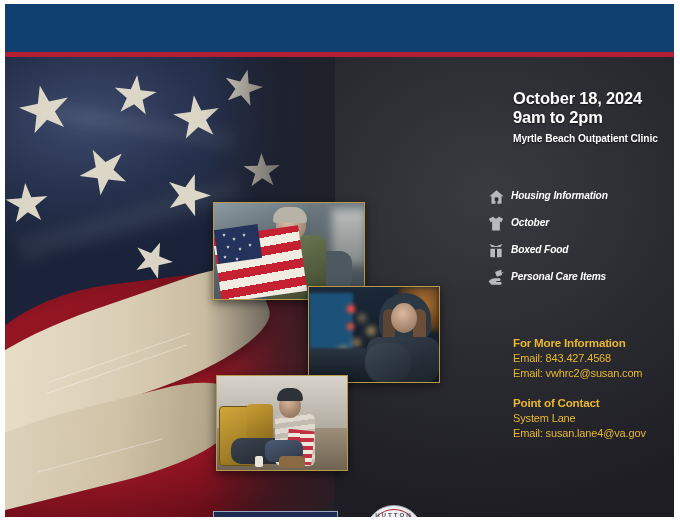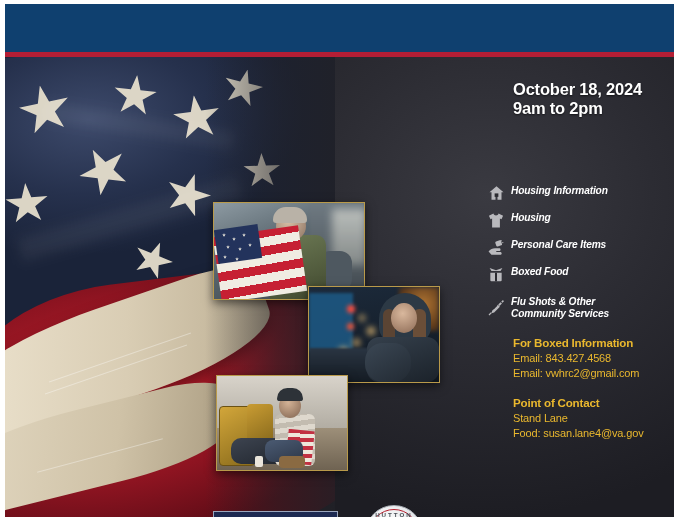--- a/index.html
+++ b/index.html
@@ -128,26 +128,26 @@
   .p3sleep{position:absolute;left:14px;top:62px;width:62px;height:26px;border-radius:10px;
       background:linear-gradient(160deg,#3d4450,#20252d);}
   .p3jeans{position:absolute;left:48px;top:64px;width:38px;height:22px;border-radius:8px;
       background:linear-gradient(160deg,#4b5b73,#2d3748);}
   .p3boot{position:absolute;left:62px;top:80px;width:26px;height:12px;border-radius:4px;background:#8a6a42;}
   .p3cup{position:absolute;left:38px;top:80px;width:8px;height:11px;border-radius:2px;background:#eae5db;}
 
   
   .col{position:absolute;left:499px;top:0;width:170px;height:460px;z-index:20;}
   .date{color:#ffffff;font-size:16.5px;font-weight:bold;line-height:19px;letter-spacing:-.2px;
-        position:absolute;left:9px;top:23px;text-shadow:0 1px 2px rgba(0,0,0,.6);}
+        position:absolute;left:9px;top:32px;text-shadow:0 1px 2px rgba(0,0,0,.6);}
   .venue{color:#ffffff;font-size:10.2px;font-weight:bold;line-height:13px;letter-spacing:-.1px;
         position:absolute;left:9px;top:75px;text-shadow:0 1px 2px rgba(0,0,0,.6);}
 
   .services{position:absolute;left:-23px;top:128px;width:193px;}
-  .srow{display:flex;align-items:flex-start;height:23px;margin-bottom:4px;}
+  .srow{display:flex;align-items:center;height:23px;margin-bottom:4px;}
   .srow.two{height:30px;align-items:center;}
   .sicon{width:30px;flex:none;display:flex;align-items:center;justify-content:center;color:#b9b9bd;}
   .slabel{color:#ffffff;font-size:10.2px;font-style:italic;font-weight:bold;line-height:12.5px;
           letter-spacing:-.15px;}
 
   .contact{position:absolute;left:9px;top:278px;}
   .c-h{color:#eab82e;font-size:11.6px;font-weight:bold;line-height:16px;letter-spacing:-.2px;}
   .c-l{color:#eab82e;font-size:11px;line-height:15px;letter-spacing:-.15px;}
   .gap{height:14px;}
 
@@ -274,20 +274,21 @@
       </div>
 
       <div class="col">
 
         <div class="date">
           <div>October 18, 2024</div>
           <div>9am to 2pm</div>
         </div>
 
         <div class="venue">
+          <div>Myrtle Beach Outpatient Clinic</div>
         </div>
 
         <div class="services">
 
           <div class="srow">
             <span class="sicon">
               <svg width="17" height="16" viewBox="0 0 24 24" fill="currentColor">
                 <path d="M12 2 1.5 11h3v11h6v-6h3v6h6V11h3z"></path>
                 <rect x="9.2" y="12.6" width="5.6" height="5.2" fill="#2b2b31"></rect>
               </svg>
@@ -295,72 +296,56 @@
             <span class="slabel">Housing Information</span>
           </div>
 
 
           <div class="srow">
             <span class="sicon">
               <svg width="18" height="17" viewBox="0 0 24 24" fill="currentColor">
                 <path d="M8.4 2 2 5.4l2.3 5 2.2-1.1V22h11V9.3l2.2 1.1 2.3-5L15.6 2c-.6 1.9-1.9 2.8-3.6 2.8S9 3.9 8.4 2z"></path>
               </svg>
             </span>
-            <span class="slabel">Housing</span>
+            <span class="slabel">October</span>
+          </div>
+
+          <div class="srow">
+            <span class="sicon">
+              <svg width="18" height="17" viewBox="0 0 24 24" fill="currentColor">
+                <path d="M3 2.8 12 6l9-3.2-2.6 4.1H5.6z"></path>
+                <path d="M4 9.4h16V20a1.6 1.6 0 0 1-1.6 1.6H5.6A1.6 1.6 0 0 1 4 20z"></path>
+                <rect x="10.6" y="9.4" width="2.8" height="12.2" fill="#2b2b31"></rect>
+              </svg>
+            </span>
+            <span class="slabel">Boxed Food</span>
           </div>
 
           <div class="srow">
             <span class="sicon">
               <svg width="18" height="17" viewBox="0 0 24 24" fill="currentColor">
                 <rect x="11.5" y="2.5" width="8.5" height="7.5" rx="1.6" transform="rotate(-18 15.7 6.2)"></rect>
                 <path d="M1.5 17.5c2.6-2.8 5.6-4.3 9.1-4.3h6c1 0 1.8.8 1.8 1.8s-.8 1.8-1.8 1.8h-4.2v1.5h5.6c1.1 0 2 .9 2 2s-.9 2-2 2H5.6z"></path>
                 <circle cx="19" cy="2.6" r="1.1"></circle>
                 <circle cx="21.6" cy="5" r=".9"></circle>
               </svg>
             </span>
             <span class="slabel">Personal Care Items</span>
           </div>
 
-          <div class="srow">
-            <span class="sicon">
-              <svg width="18" height="17" viewBox="0 0 24 24" fill="currentColor">
-                <path d="M3 2.8 12 6l9-3.2-2.6 4.1H5.6z"></path>
-                <path d="M4 9.4h16V20a1.6 1.6 0 0 1-1.6 1.6H5.6A1.6 1.6 0 0 1 4 20z"></path>
-                <rect x="10.6" y="9.4" width="2.8" height="12.2" fill="#2b2b31"></rect>
-              </svg>
-            </span>
-            <span class="slabel">Boxed Food</span>
-          </div>
-
-          <div class="srow two">
-            <span class="sicon">
-              <svg width="18" height="18" viewBox="0 0 24 24" fill="currentColor">
-                <path d="M21.2 1.3 19 3.5l1.6 1.6L22.6 3z"></path>
-                <path d="M18.1 4.3 15 7.4l1.8 1.8 3.1-3.1z"></path>
-                <path d="M14.6 7.8 6.9 15.5l-1 3.6 3.6-1 7.7-7.7z"></path>
-                <path d="M5.2 17.6 2.1 20.7l1.2 1.2 3.1-3.1z"></path>
-                <rect x="11.6" y="8.2" width="1.1" height="3.2" transform="rotate(45 12.1 9.8)" fill="#2b2b31"></rect>
-                <rect x="9.3" y="10.6" width="1.1" height="3.2" transform="rotate(45 9.8 12.2)" fill="#2b2b31"></rect>
-              </svg>
-            </span>
-            <span class="slabel">
-              <span>Flu Shots &amp; Other</span><br>
-              <span>Community Services</span>
-            </span>
-          </div>
         </div>
 
         <div class="contact">
-          <div class="c-h">For Boxed Information</div>
+          <div class="c-h">For More Information</div>
           <div class="c-l">Email: 843.427.4568</div>
-          <div class="c-l">Email: vwhrc2@gmail.com</div>
+          <div class="c-l">Email: vwhrc2@susan.com</div>
           <div class="gap"></div>
           <div class="c-h">Point of Contact</div>
-          <div class="c-l">Stand Lane</div>
-          <div class="c-l">Food: susan.lane4@va.gov</div>
+          <div class="c-l">System Lane</div>
+          <div class="c-l">Email: susan.lane4@va.gov</div>
         </div>
       </div>
 
       <div class="logos">
 
         <div class="vwhrc">
           <div class="vwhrc-bar">
             <div class="vw-left">
               
             </div>

